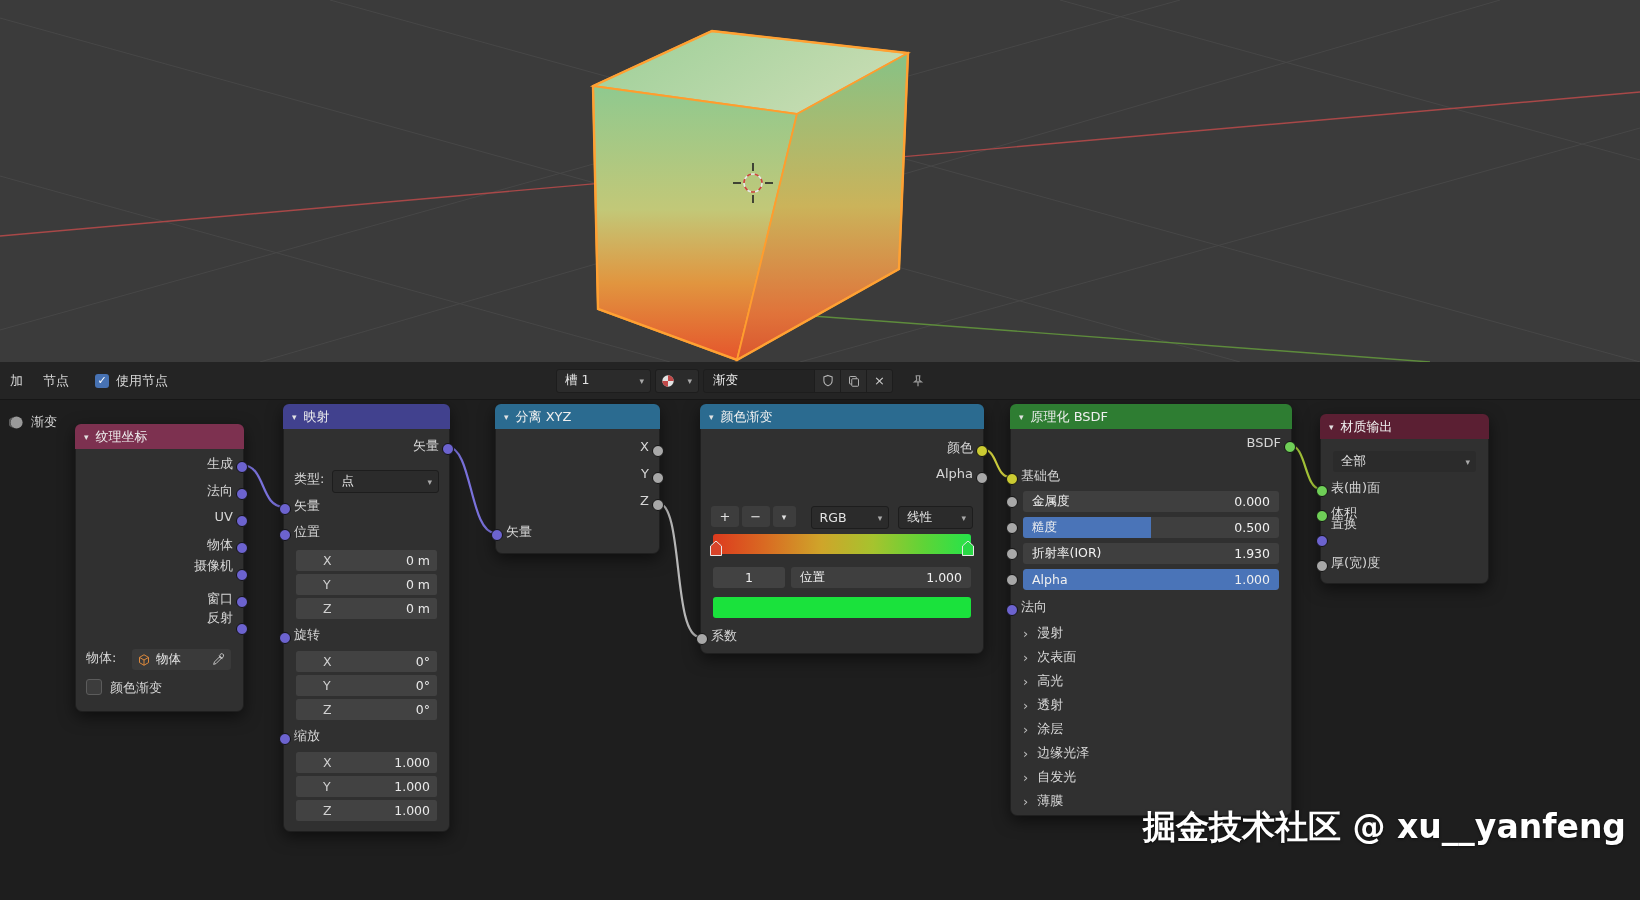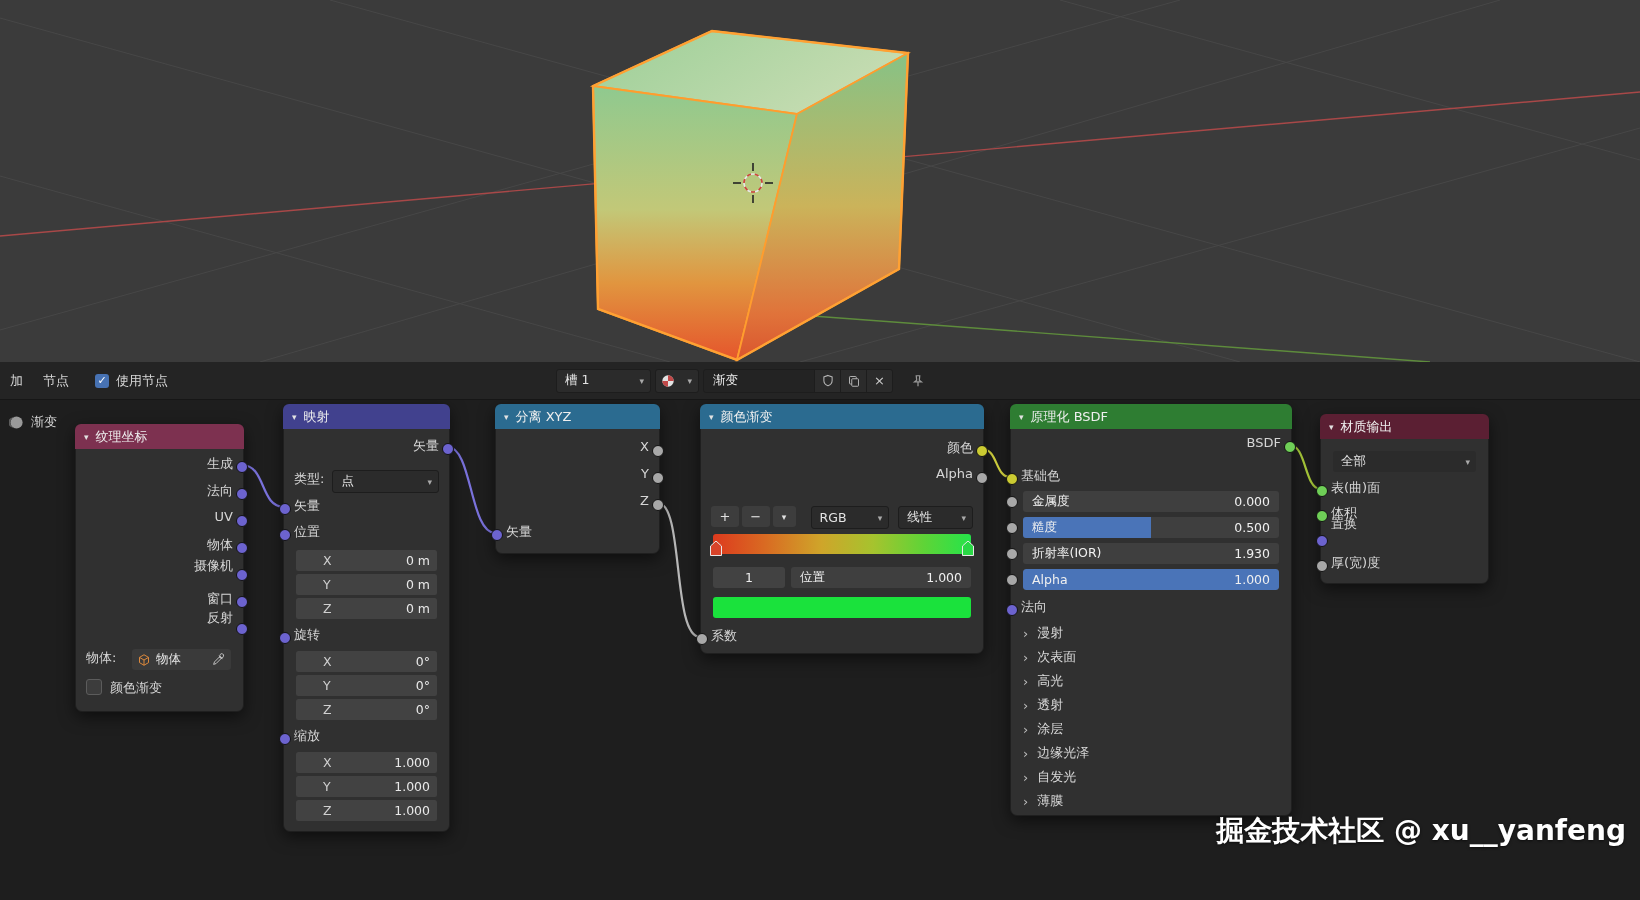--- a/index.html
+++ b/index.html
@@ -60,21 +60,21 @@
   .btn-sm{width:29px;height:21px;background:#3d3d3d;border-radius:3px;display:flex;align-items:center;justify-content:center;color:#e0e0e0;font-size:13px;}
   .rampbar{position:absolute;left:12px;right:12px;top:129px;height:20px;border-radius:3px;
            background:linear-gradient(90deg,#dd3a1e 0%,#d96a22 20%,#cfa52a 42%,#a6c32e 62%,#5ed437 82%,#25e44a 100%);}
   .rmark{position:absolute;bottom:-5px;}
   .idx{position:absolute;left:12px;top:162px;width:72px;height:21px;background:#424242;border-radius:3px;
        display:flex;align-items:center;justify-content:center;font-size:12.5px;color:#eee;}
   .swatch{position:absolute;left:12px;right:12px;top:192px;height:21px;border-radius:3px;}
   .cbox{width:14px;height:14px;border-radius:3px;background:#3c3c3c;border:1px solid #5c5c5c;}
   .objfield{position:absolute;left:56px;right:12px;height:21px;background:#3a3a3a;border-radius:3px;
             display:flex;align-items:center;gap:6px;padding:0 6px;font-size:12.5px;color:#e6e6e6;}
-  .watermark{position:absolute;right:14px;bottom:50px;color:#ffffff;font-size:28px;font-weight:600;z-index:6;
+  .watermark{position:absolute;right:14px;bottom:50px;color:#ffffff;font-size:33px;font-weight:600;z-index:6;
              text-shadow:0 1px 3px rgba(0,0,0,.6);}
 </style>
 </head>
 <body>
 
 <div class="viewport">
   <svg width="1640" height="362">
     <defs>
       <linearGradient id="gTop" x1="0" y1="0" x2="1" y2="0.4">
         <stop offset="0" stop-color="#9ccf97"></stop>

